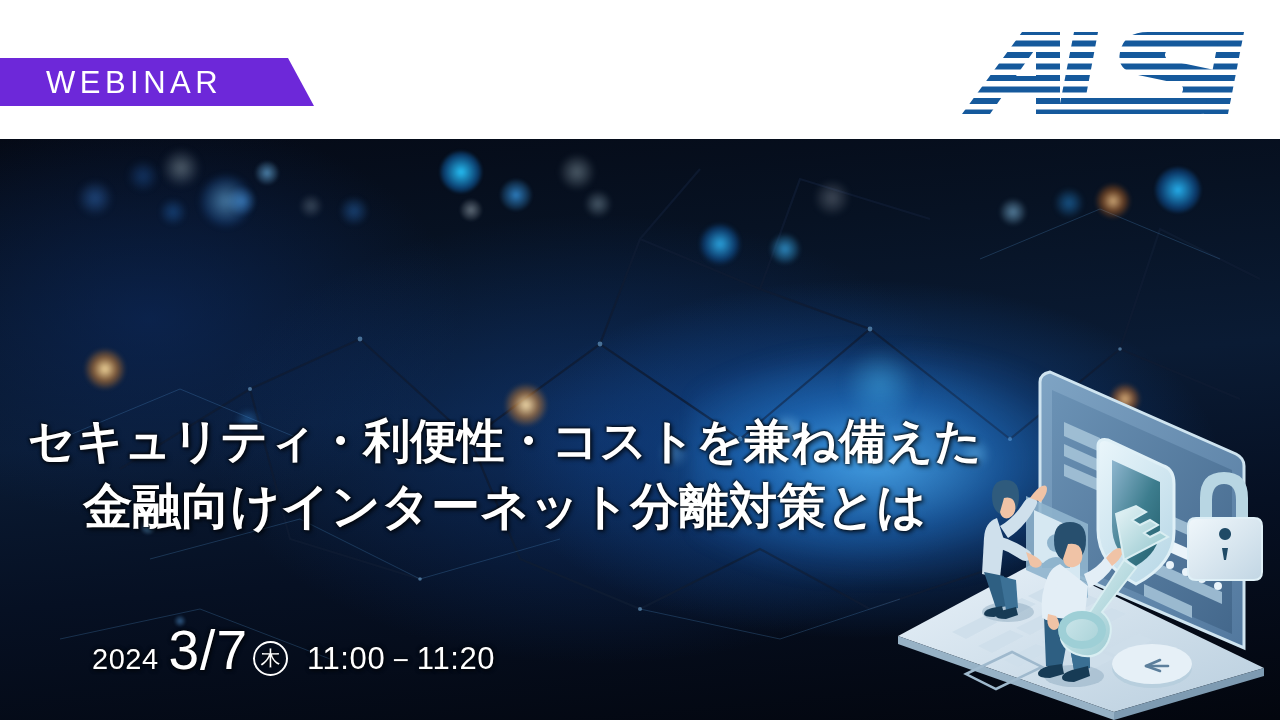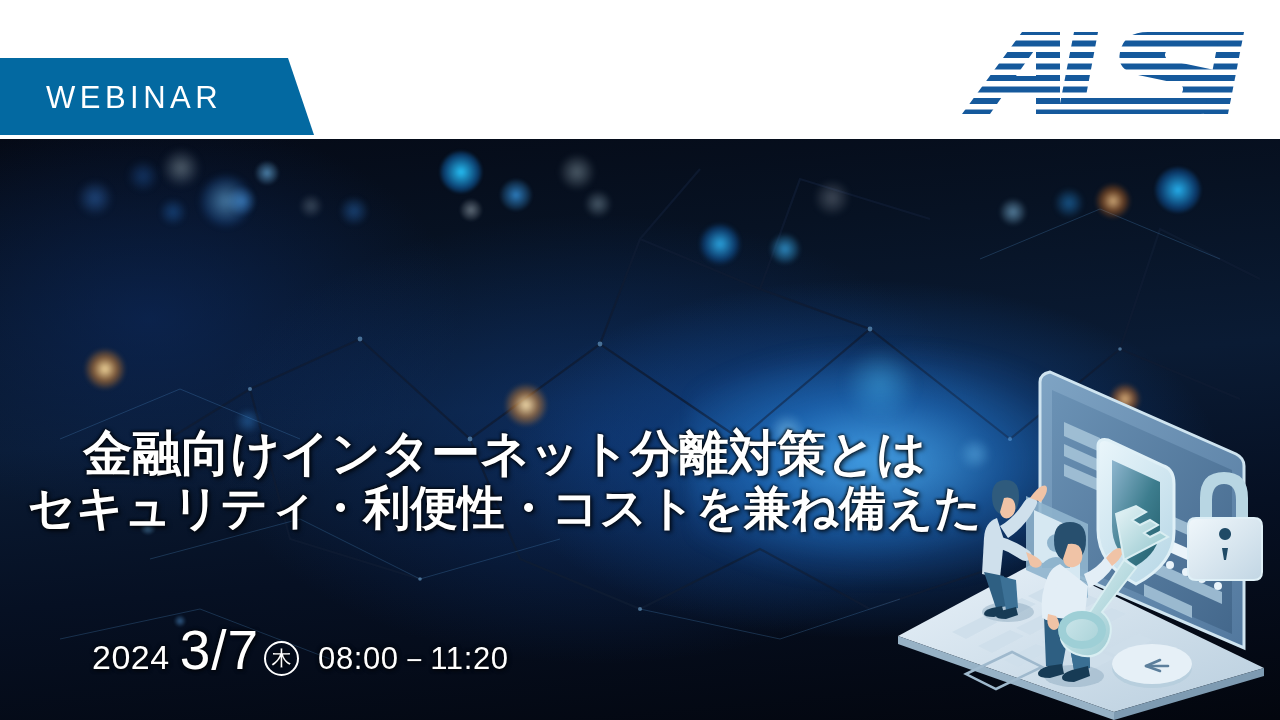--- a/index.html
+++ b/index.html
@@ -27,22 +27,22 @@
     height: 139px;
     background: #ffffff;
     z-index: 40;
   }
 
   .webinar-badge {
     position: absolute;
     left: 0;
     top: 58px;
     width: 314px;
-    height: 77px;
-    background: #0369a1;
+    height: 48px;
+    background: #6d28d9;
     clip-path: polygon(0 0, 288px 0, 314px 100%, 0 100%);
     z-index: 41;
   }
   .webinar-badge-label {
     position: absolute;
     left: 46px;
     top: 50%;
     transform: translateY(-50%);
     color: #ffffff;
     font-size: 31px;
@@ -154,21 +154,21 @@
     position: absolute;
     left: 92px;
     top: 618px;
     z-index: 25;
     color: #ffffff;
     white-space: nowrap;
     display: flex;
     align-items: baseline;
     text-shadow: 0 0 4px rgba(0,0,0,0.8), 1px 1px 4px rgba(0,0,0,0.7);
   }
-  .d-year { font-size: 34px; font-weight: 400; letter-spacing: 0.5px; }
+  .d-year { font-size: 29px; font-weight: 400; letter-spacing: 0.5px; }
   .d-md {
     font-size: 55px; font-weight: 400;
     margin-left: 10px; letter-spacing: 1px;
   }
   .d-dow {
     display: inline-flex;
     align-items: center; justify-content: center;
     width: 35px; height: 35px;
     border: 2px solid #ffffff;
     border-radius: 50%;
@@ -266,29 +266,29 @@
     <div class="bokeh" style="left:770px;top:275px;width:34px;height:34px;background:radial-gradient(circle,rgba(160,225,255,0.45) 0%,rgba(0,0,0,0) 76%);filter:blur(3px);"></div>
     <div class="bokeh" style="left:660px;top:300px;width:28px;height:28px;background:radial-gradient(circle,rgba(140,210,255,0.30) 0%,rgba(0,0,0,0) 78%);filter:blur(3px);"></div>
     <div class="bokeh" style="left:140px;top:380px;width:16px;height:16px;background:radial-gradient(circle,rgba(120,200,255,0.55) 0%,rgba(0,0,0,0) 74%);filter:blur(1px);"></div>
     <div class="bokeh" style="left:174px;top:476px;width:12px;height:12px;background:radial-gradient(circle,rgba(100,180,255,0.45) 0%,rgba(0,0,0,0) 76%);filter:blur(1px);"></div>
     <div class="bokeh" style="left:236px;top:270px;width:24px;height:24px;background:radial-gradient(circle,rgba(60,150,235,0.40) 0%,rgba(0,0,0,0) 78%);filter:blur(2.4px);"></div>
     <div class="bokeh" style="left:960px;top:300px;width:30px;height:30px;background:radial-gradient(circle,rgba(120,205,255,0.40) 0%,rgba(0,0,0,0) 78%);filter:blur(3px);"></div>
   </div>
 
 
   <div class="subtitle">
+    <span class="subtitle-line l1">セキュリティ・利便性・コストを兼ね備えた</span>
     <span class="subtitle-line l2">金融向けインターネット分離対策とは</span>
-    <span class="subtitle-line l1">セキュリティ・利便性・コストを兼ね備えた</span>
   </div>
 
   <div class="dateline">
     <span class="d-year">2024</span>
     <span class="d-md">3/7</span>
     <span class="d-dow">木</span>
-    <span class="d-time">08:00－11:20</span>
+    <span class="d-time">11:00－11:20</span>
   </div>
 
   <div class="illustration">
     <svg viewBox="0 0 392 352" preserveAspectRatio="xMidYMax meet">
       <defs>
         <linearGradient id="scrG" x1="0" y1="0" x2="1" y2="1">
           <stop offset="0" stop-color="#7fa4c4"></stop>
             <stop offset="1" stop-color="#52789e"></stop>
         </linearGradient>
         <linearGradient id="scrG2" x1="0" y1="0" x2="1" y2="1">

